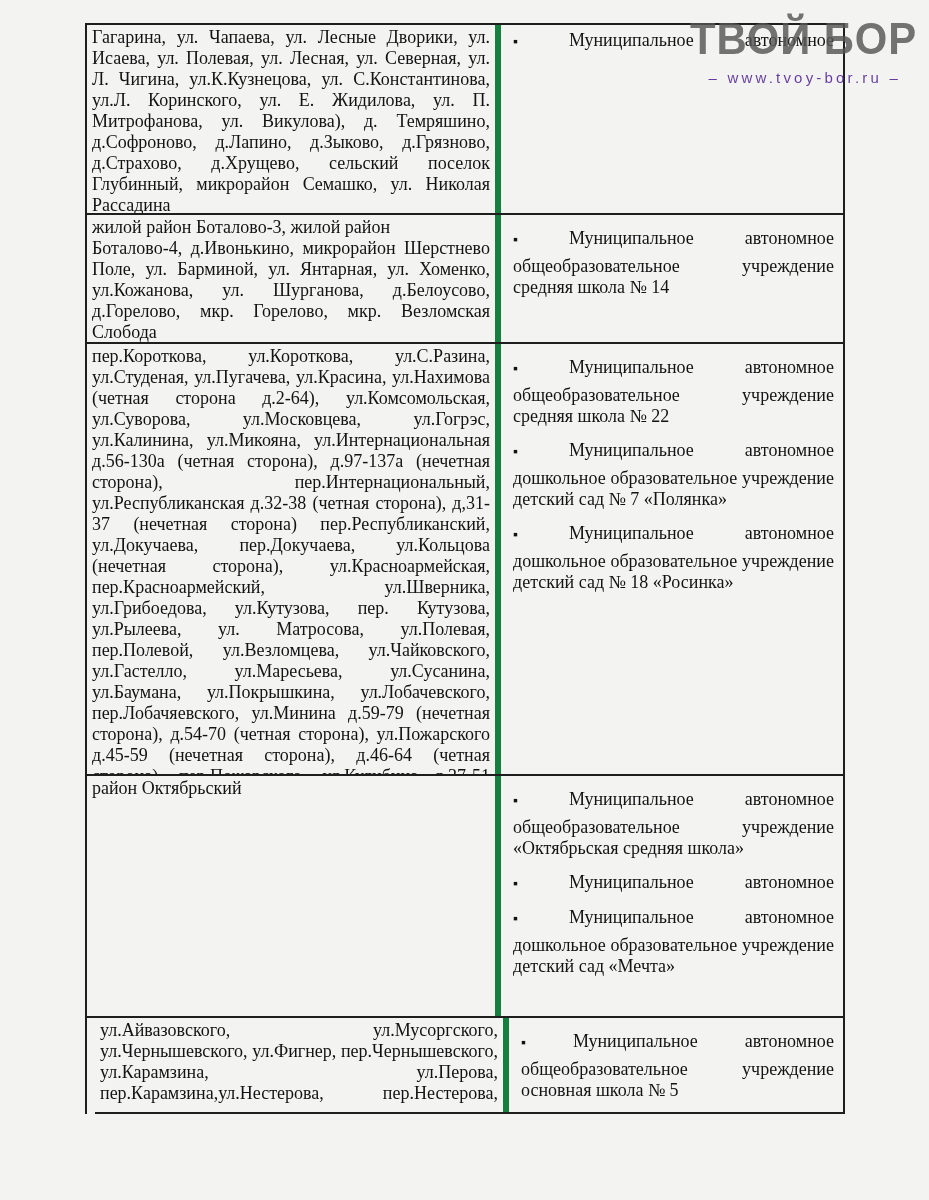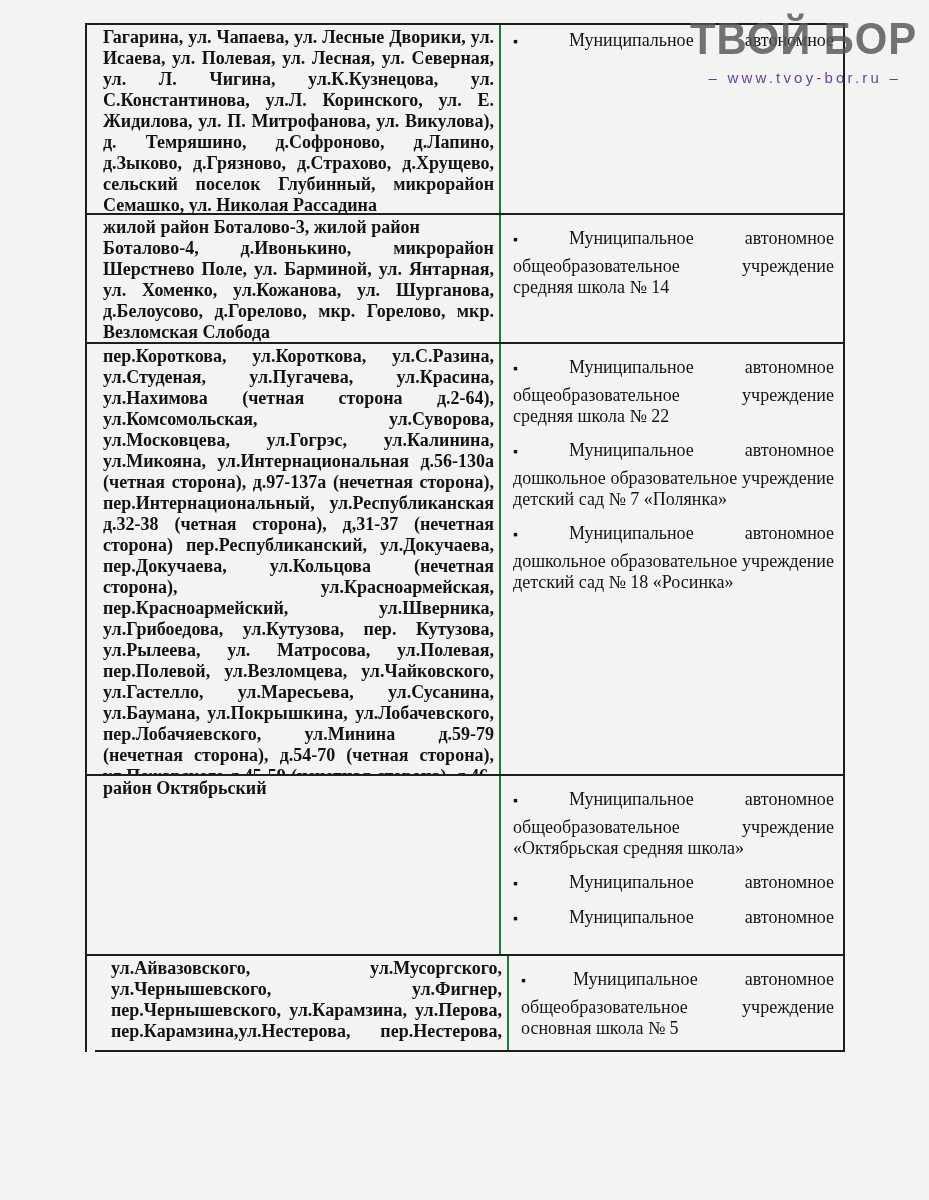--- a/index.html
+++ b/index.html
@@ -19,24 +19,23 @@
   .row{
     display:grid;grid-template-columns:414px 1fr;
     border-bottom:2px solid #1e1e1e;
     box-sizing:border-box;overflow:hidden;
   }
   .cell{
     font-size:18px;line-height:21px;
     text-align:justify;overflow:hidden;box-sizing:border-box;
   }
   .cell-left{
-    border-right:2px solid #15803d;
-    padding:2px 5px 0 16px;
+    border-right:6px solid #15803d;
+    padding:2px 5px 0 5px;
     white-space:pre-wrap;
-    font-weight:bold;
   }
   .cell-left.stretch-last{ text-align-last:justify; }
   .cell-right{ padding:3px 9px 0 12px; }
   .inst{ margin-top:13px; }
   .cell-right .inst:first-child{ margin-top:10px; }
   .first-row .cell-right .inst:first-child{ margin-top:2px; }
   .inst-first{
     display:flex;justify-content:space-between;align-items:baseline;
     margin-bottom:6px;line-height:21px;
   }
@@ -112,21 +111,21 @@
           <div class="inst">
             <div class="inst-first">
               <div class="bullet">▪</div>
               <span>Муниципальное</span>
               <span>автономное</span>
             </div>
             <div class="inst-rest">дошкольное образовательное учреждение детский сад № 18 «Росинка»</div>
           </div>
         </div>
       </div>
-      <div class="row" style="height: 180px;">
+      <div class="row" style="height: 242px;">
         <div class="cell cell-left">район Октябрьский</div>
         <div class="cell cell-right">
           <div class="inst">
             <div class="inst-first">
               <div class="bullet">▪</div>
               <span>Муниципальное</span>
               <span>автономное</span>
             </div>
             <div class="inst-rest">общеобразовательное учреждение «Октябрьская средняя школа»</div>
           </div>
@@ -136,20 +135,21 @@
               <span>Муниципальное</span>
               <span>автономное</span>
             </div>
           </div>
           <div class="inst">
             <div class="inst-first">
               <div class="bullet">▪</div>
               <span>Муниципальное</span>
               <span>автономное</span>
             </div>
+            <div class="inst-rest">дошкольное образовательное учреждение детский сад «Мечта»</div>
           </div>
         </div>
       </div>
       <div class="row" style="height: 96px; margin-left: 8px;">
         <div class="cell cell-left stretch-last">ул.Айвазовского, ул.Мусоргского, ул.Чернышевского, ул.Фигнер, пер.Чернышевского, ул.Карамзина, ул.Перова, пер.Карамзина,ул.Нестерова, пер.Нестерова,</div>
         <div class="cell cell-right">
           <div class="inst">
             <div class="inst-first">
               <div class="bullet">▪</div>
               <span>Муниципальное</span>

